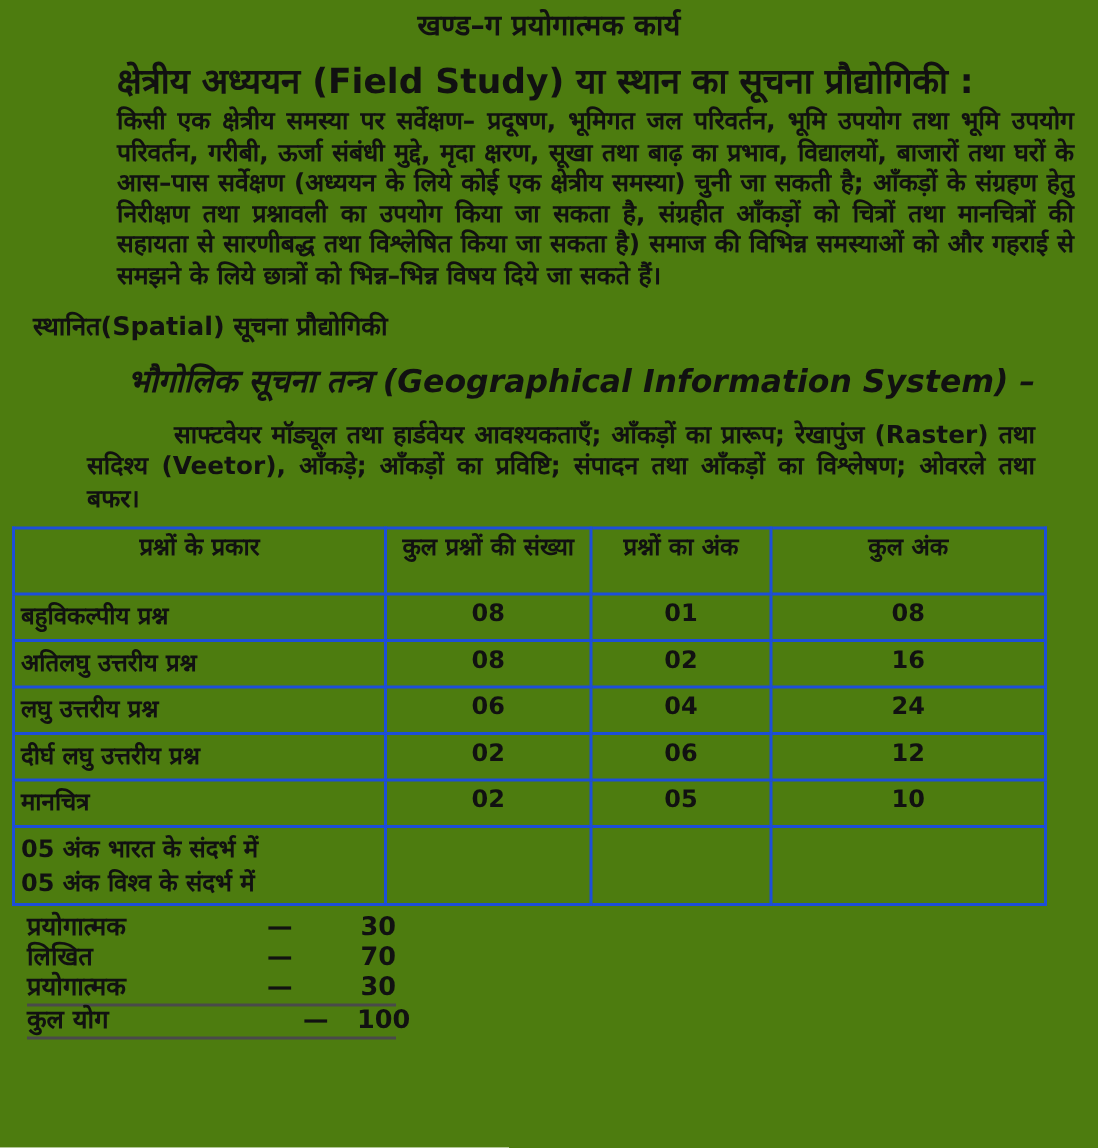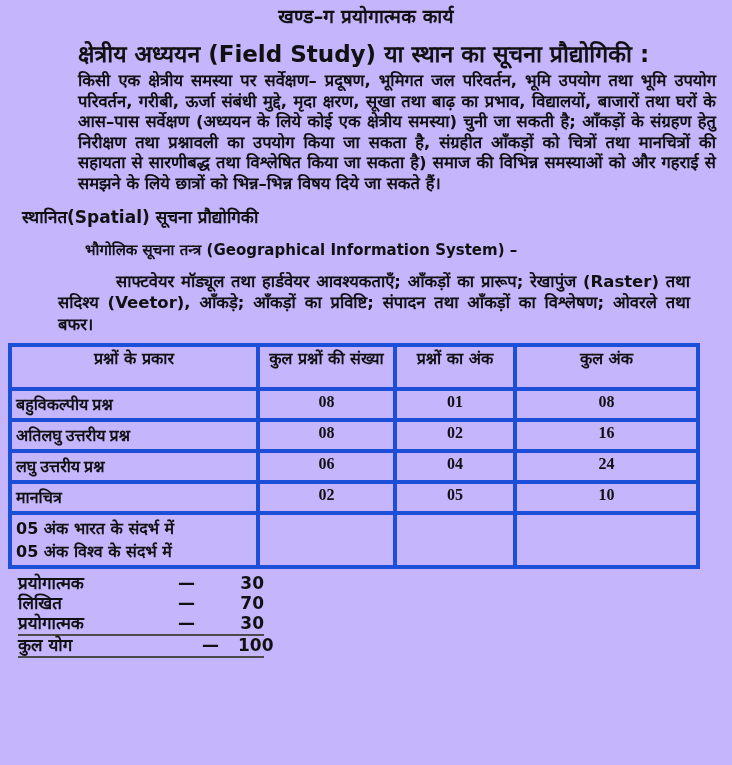--- a/index.html
+++ b/index.html
@@ -2,55 +2,55 @@
 <html><head>
 <meta charset="utf-8">
 <style>
   html,body{margin:0;padding:0;background:#ffffff;}
   body{
     width:732px;height:765px;overflow:hidden;
     font-family:"DejaVu Sans","Liberation Sans",sans-serif;
     color:#111;
     -webkit-font-smoothing:antialiased;
   }
-  .page{width:732px;height:765px;position:relative;background:#c4b5fd;}
+  .page{width:732px;height:765px;position:relative;background:#4d7c0f;}
 
   .title{
     text-align:center;font-size:19px;font-weight:700;
     padding-top:3px;letter-spacing:.2px;
   }
   .unit{margin:11px 0 0 28px;font-size:17px;font-weight:700;}
 
   .h-field{margin:8px 18px 0 78px;font-size:23px;font-weight:700;}
   .para1{
     margin:2px 16px 0 78px;font-size:16.5px;line-height:20.6px;
     text-align:justify;font-weight:600;
   }
   .h-spatial{margin:10px 0 0 22px;font-size:17px;font-weight:700;}
-  .h-gis{margin:11px 0 12px 85px;font-size:15px;font-weight:700;}
+  .h-gis{margin:11px 0 12px 85px;font-size:21px;font-weight:700;font-style:italic;}
   .para2{
     margin:8px 42px 0 58px;font-size:16.5px;line-height:21.5px;
     text-align:justify;text-indent:58px;font-weight:600;
   }
 
   table.marks{
     border-collapse:collapse;table-layout:fixed;
     margin:8px 0 0 8px;width:688px;
   }
   table.marks col.c1{width:248px;}
   table.marks col.c2{width:137px;}
   table.marks col.c3{width:120px;}
   table.marks col.c4{width:183px;}
   table.marks th,table.marks td{
-    border:4px solid #1d4ed8;
+    border:2px solid #1d4ed8;
     font-size:16px;font-weight:700;vertical-align:top;
     padding:2px 4px;
   }
   tr.h-head{height:44px;}
-  tr.h-data{height:31px;font-family:Liberation Serif, serif;}
+  tr.h-data{height:31px;}
   tr.h-note{height:52px;}
   tr.h-total{height:28px;}
   th.col-h{text-align:center;padding-top:3px;line-height:20px;font-weight:700;}
   td.qtype{text-align:left;padding-left:12px;padding-top:3px;}
   td.num{text-align:center;padding-top:5px;}
   td.note-cell{text-align:left;padding-left:12px;padding-top:4px;line-height:23px;}
   td.total-label{text-align:center;padding-top:3px;font-size:17px;}
   td.total-val{text-align:center;padding-top:4px;}
 
   .summary{margin:5px 0 0 18px;width:246px;}
@@ -105,20 +105,26 @@
         <td class="num">02</td>
         <td class="num">16</td>
       </tr>
       <tr class="h-data">
         <td class="qtype">लघु उत्तरीय प्रश्न</td>
         <td class="num">06</td>
         <td class="num">04</td>
         <td class="num">24</td>
       </tr>
       <tr class="h-data">
+        <td class="qtype">दीर्घ लघु उत्तरीय प्रश्न</td>
+        <td class="num">02</td>
+        <td class="num">06</td>
+        <td class="num">12</td>
+      </tr>
+      <tr class="h-data">
         <td class="qtype">मानचित्र</td>
         <td class="num">02</td>
         <td class="num">05</td>
         <td class="num">10</td>
       </tr>
       <tr class="h-note">
         <td class="note-cell">
           <div>05 अंक भारत के संदर्भ में</div>
           <div>05 अंक विश्व के संदर्भ में</div>
         </td>

